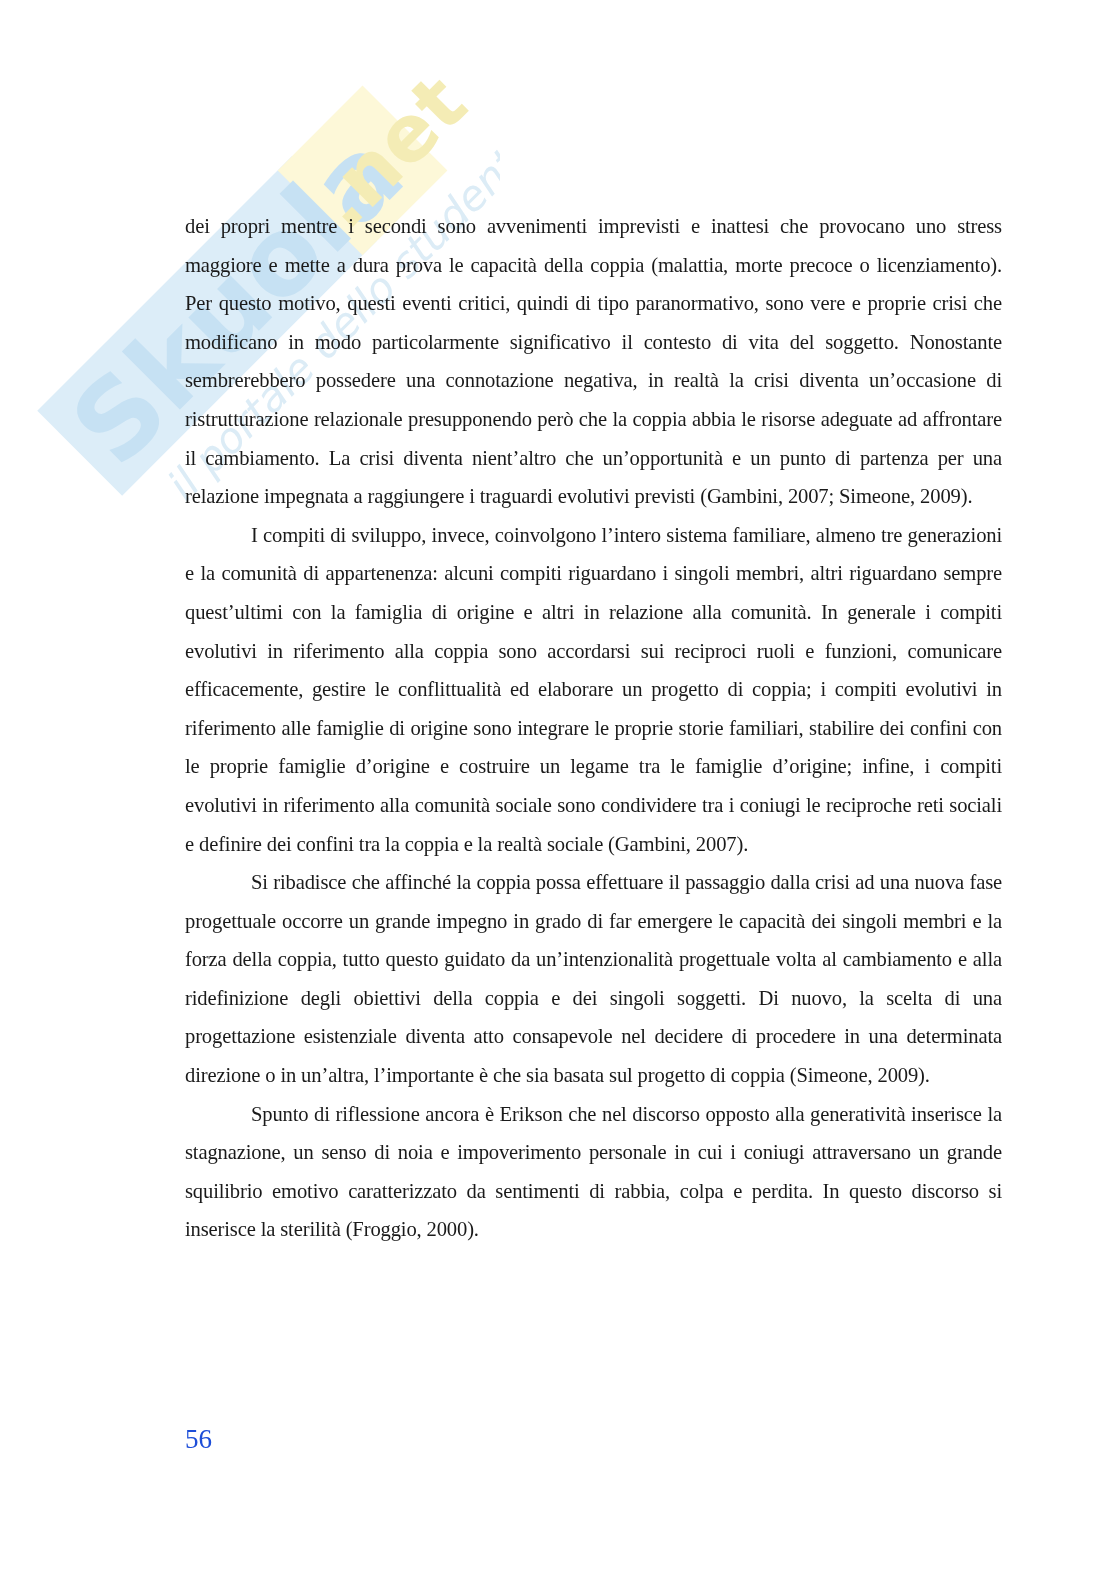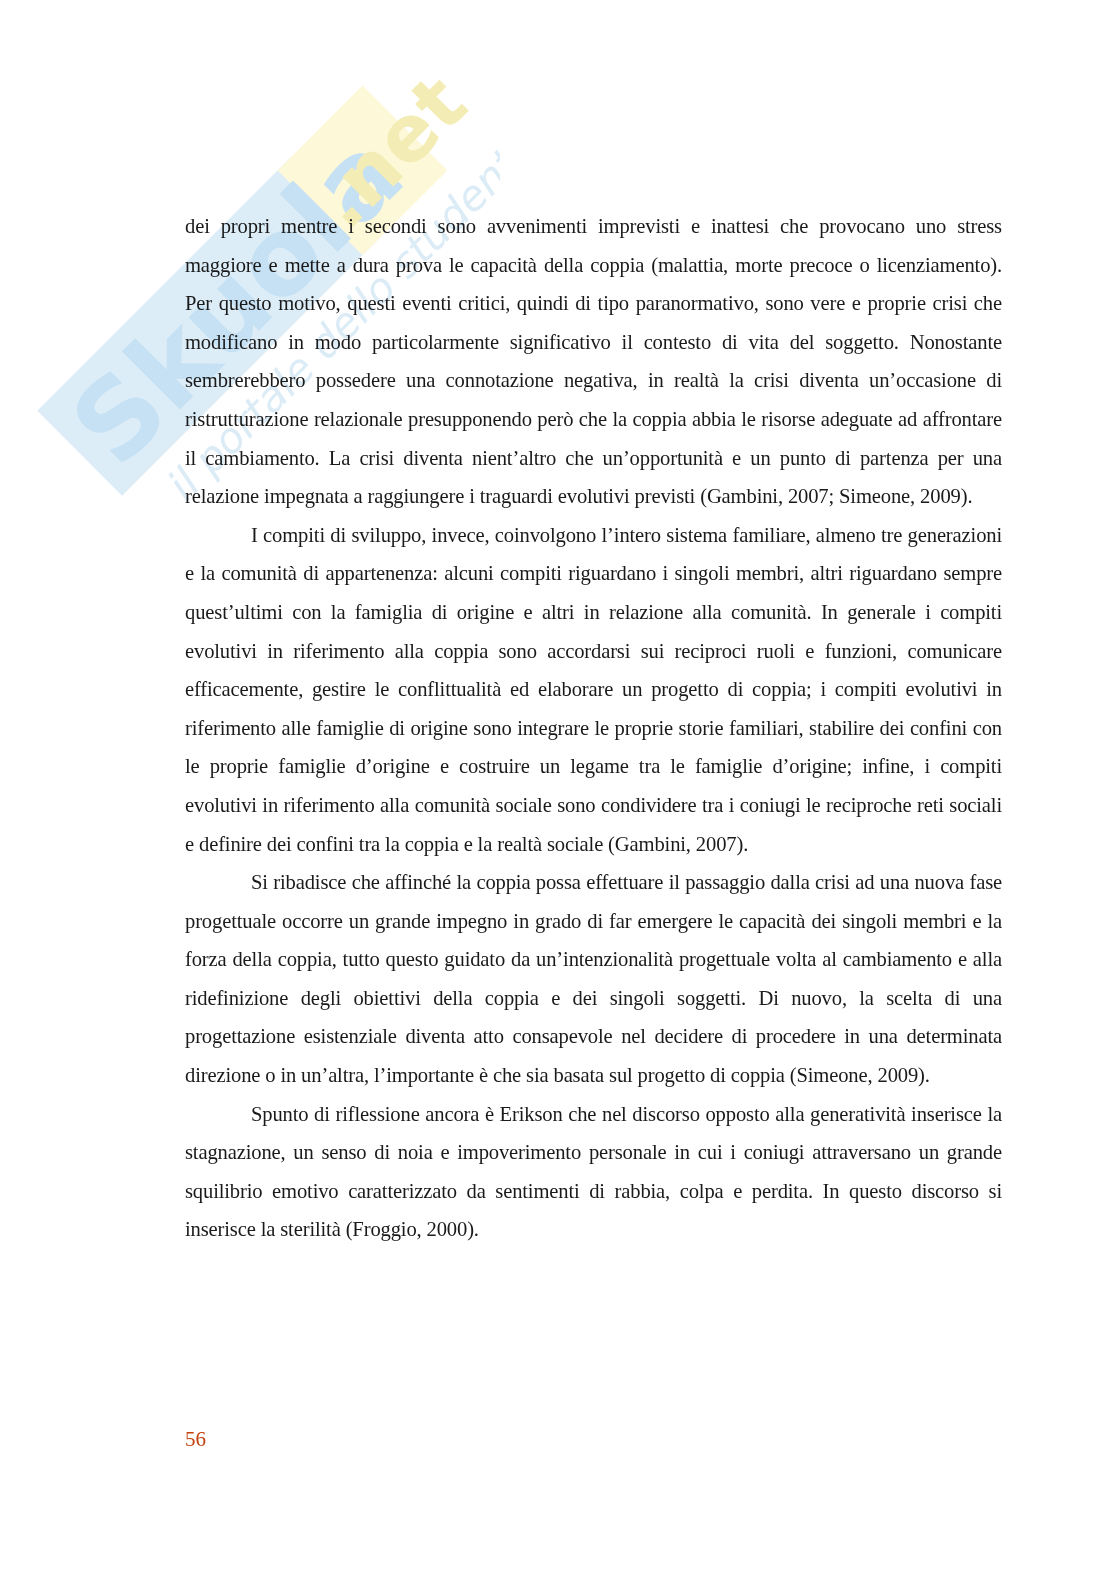--- a/index.html
+++ b/index.html
@@ -39,23 +39,23 @@
       text-align-last: left;
       letter-spacing: -0.15px;
     }
     .para.indent {
       text-indent: 66px;
     }
     .page-number {
       position: absolute;
       left: 185px;
       top: 1426px;
-      font-size: 21px;
+      font-size: 27px;
       line-height: 26px;
-      color: #c2410c;
+      color: #1d4ed8;
       z-index: 1;
     }
   </style>
 </head>
 <body>
 
 <div class="watermark">
   <svg width="480" height="480" viewBox="0 0 480 480">
     <g transform="rotate(-45 240 240)">
 

